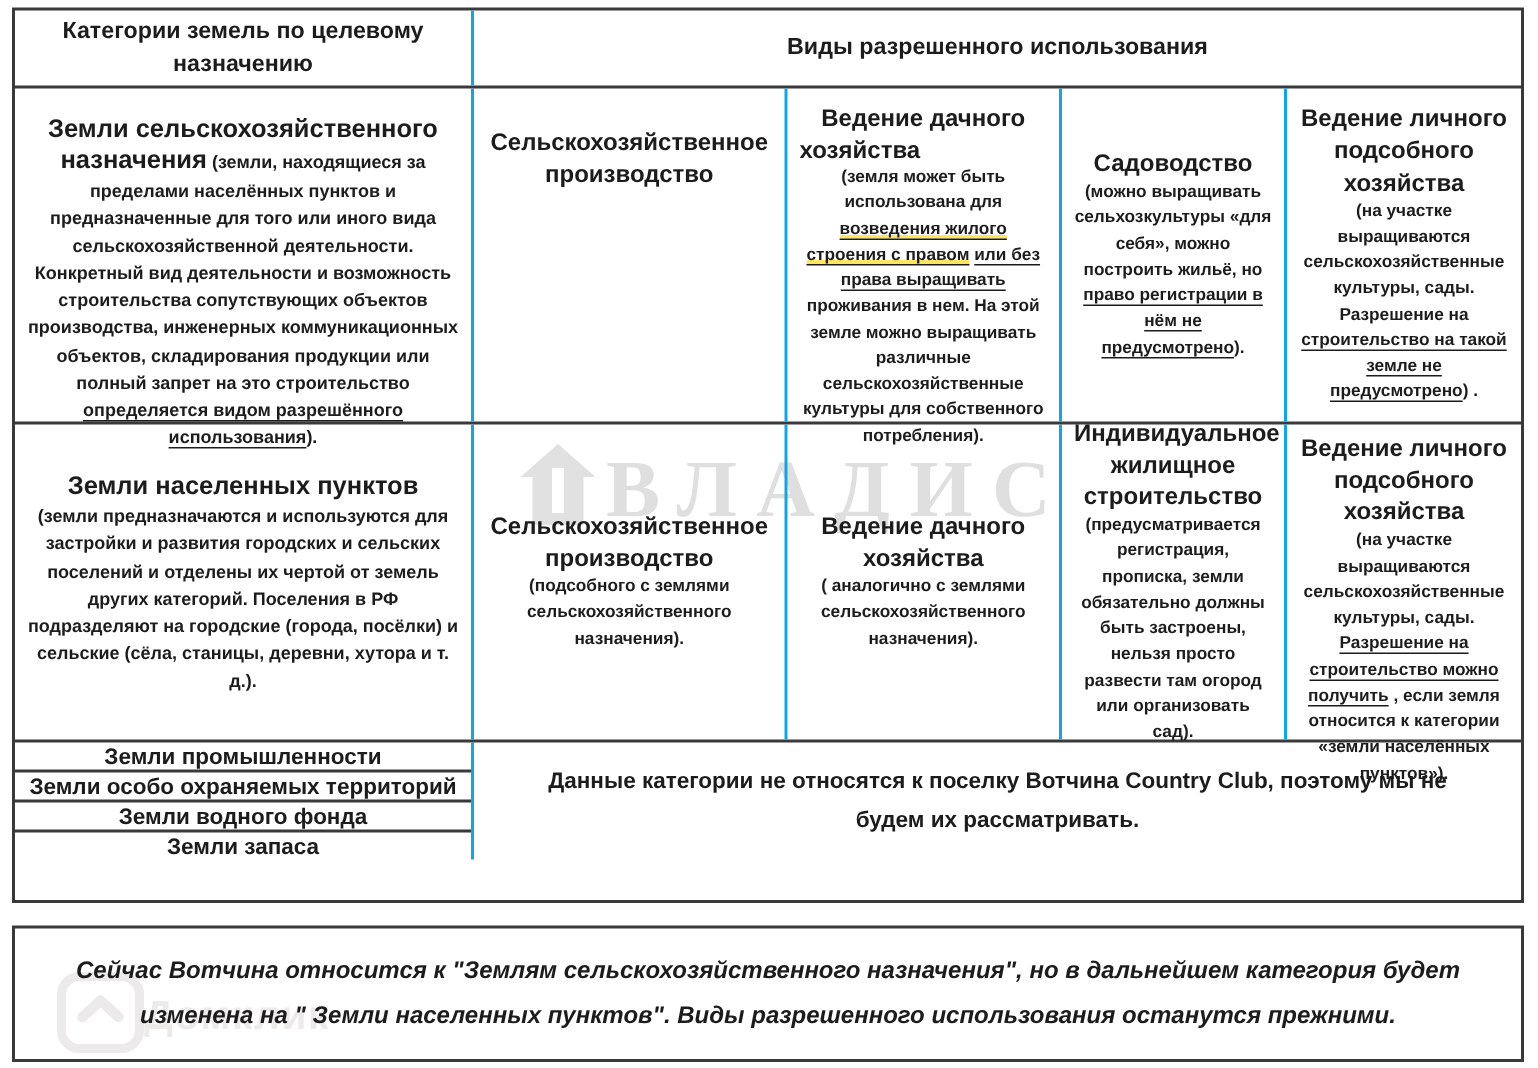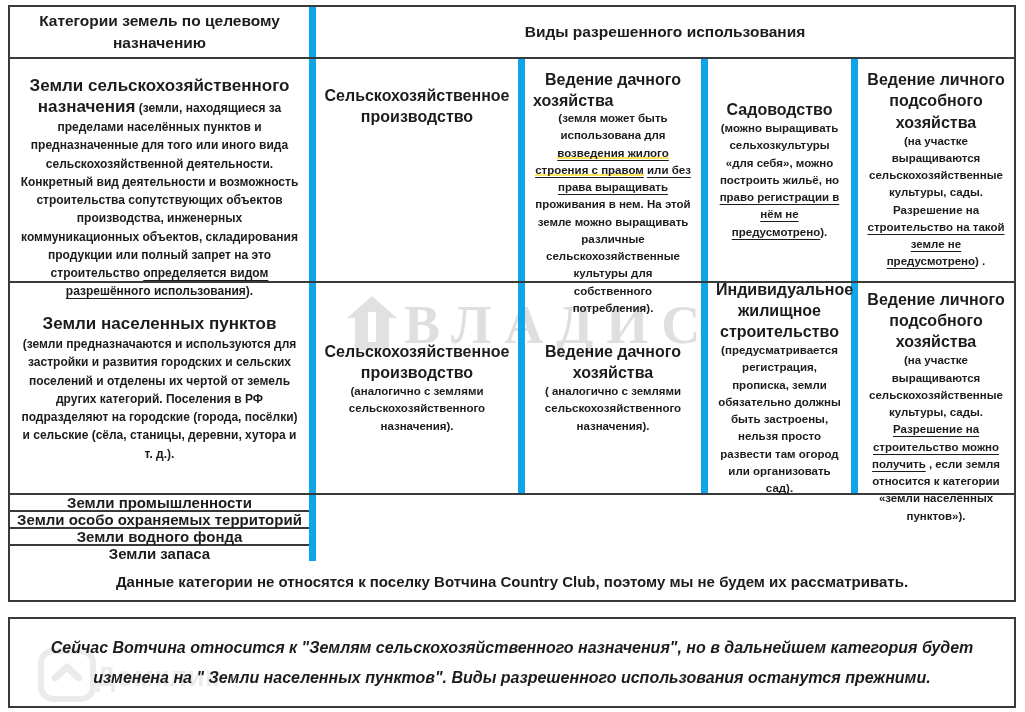--- a/index.html
+++ b/index.html
@@ -34,24 +34,24 @@
     position: absolute; left: 8px; top: 5px; z-index: 1;
     width: 1008px; height: 597px;
     border: 2px solid #3a3a3a;
     font-weight: 700;
   }
   .row { display: flex; width: 100%; border-bottom: 2px solid #3a3a3a; }
   .row:last-child { border-bottom: none; }
   .row-header { height: 52px; }
   .row-1 { height: 224px; }
   .row-2 { height: 212px; }
-  .row-bottom { height: 78px; flex-direction: column; }
+  .row-bottom { height: 78px; }
 
   .cell {
-    border-right: 7px solid #0ea5e9;
+    border-right: 2px solid #0ea5e9;
     display: flex; flex-direction: column; justify-content: center;
     text-align: center; padding: 4px 8px; position: relative;
   }
   .cell:last-child { border-right: none; }
   .w1 { width: 306px; flex: none; }
   .w2 { width: 209px; flex: none; }
   .w3 { width: 183px; flex: none; }
   .w4 { width: 150px; flex: none; }
   .w5 { flex: 1; }
 
@@ -165,21 +165,21 @@
     </div>
   </div>
 
   <div class="row row-2">
     <div class="cell w1">
       <p class="t-big">Земли населенных пунктов</p>
       <p class="desc-lg">(земли предназначаются и используются для застройки и развития городских и сельских поселений и отделены их чертой от земель других категорий. Поселения в РФ подразделяют на городские (города, посёлки) и сельские (сёла, станицы, деревни, хутора и т. д.).</p>
     </div>
     <div class="cell w2">
       <p class="t-med">Сельскохозяйственное производство</p>
-      <p class="desc">(аналогично с землями сельскохозяйственного назначения).</p>
+      <p class="desc">(подсобного с землями сельскохозяйственного назначения).</p>
     </div>
     <div class="cell w3">
       <p class="t-med">Ведение дачного хозяйства</p>
       <p class="desc">( аналогично с землями сельскохозяйственного назначения).</p>
     </div>
     <div class="cell w4">
       <p class="t-med">Индивидуальное жилищное строительство</p>
       <p class="desc">(предусматривается регистрация, прописка, земли обязательно должны быть застроены, нельзя просто развести там огород или организовать сад).</p>
     </div>
     <div class="cell w5 cell-r2c5">

